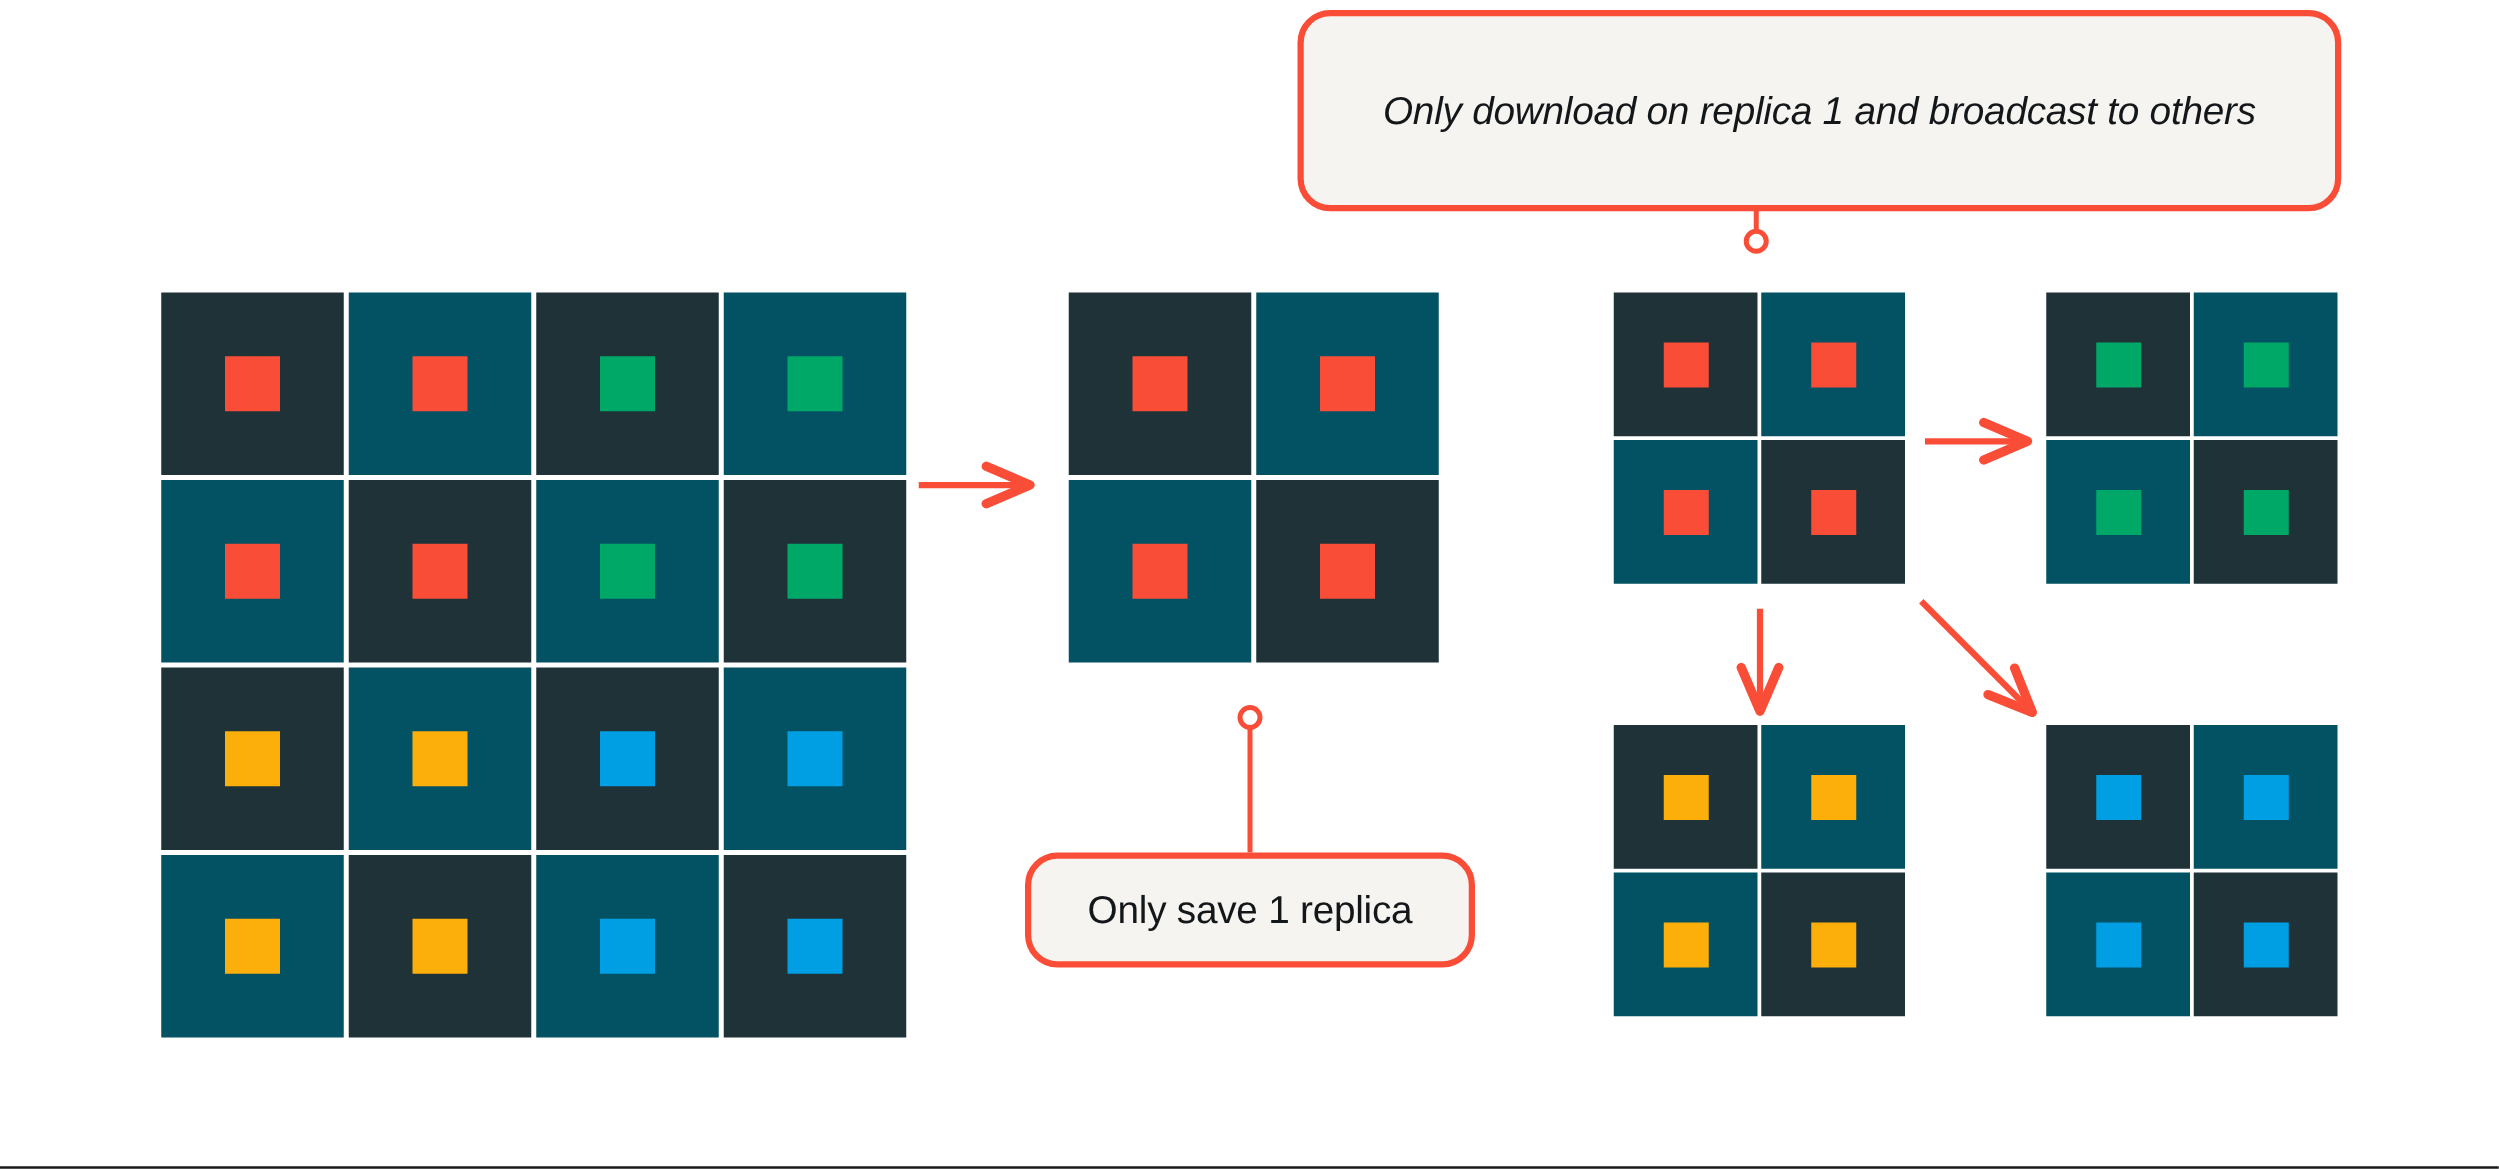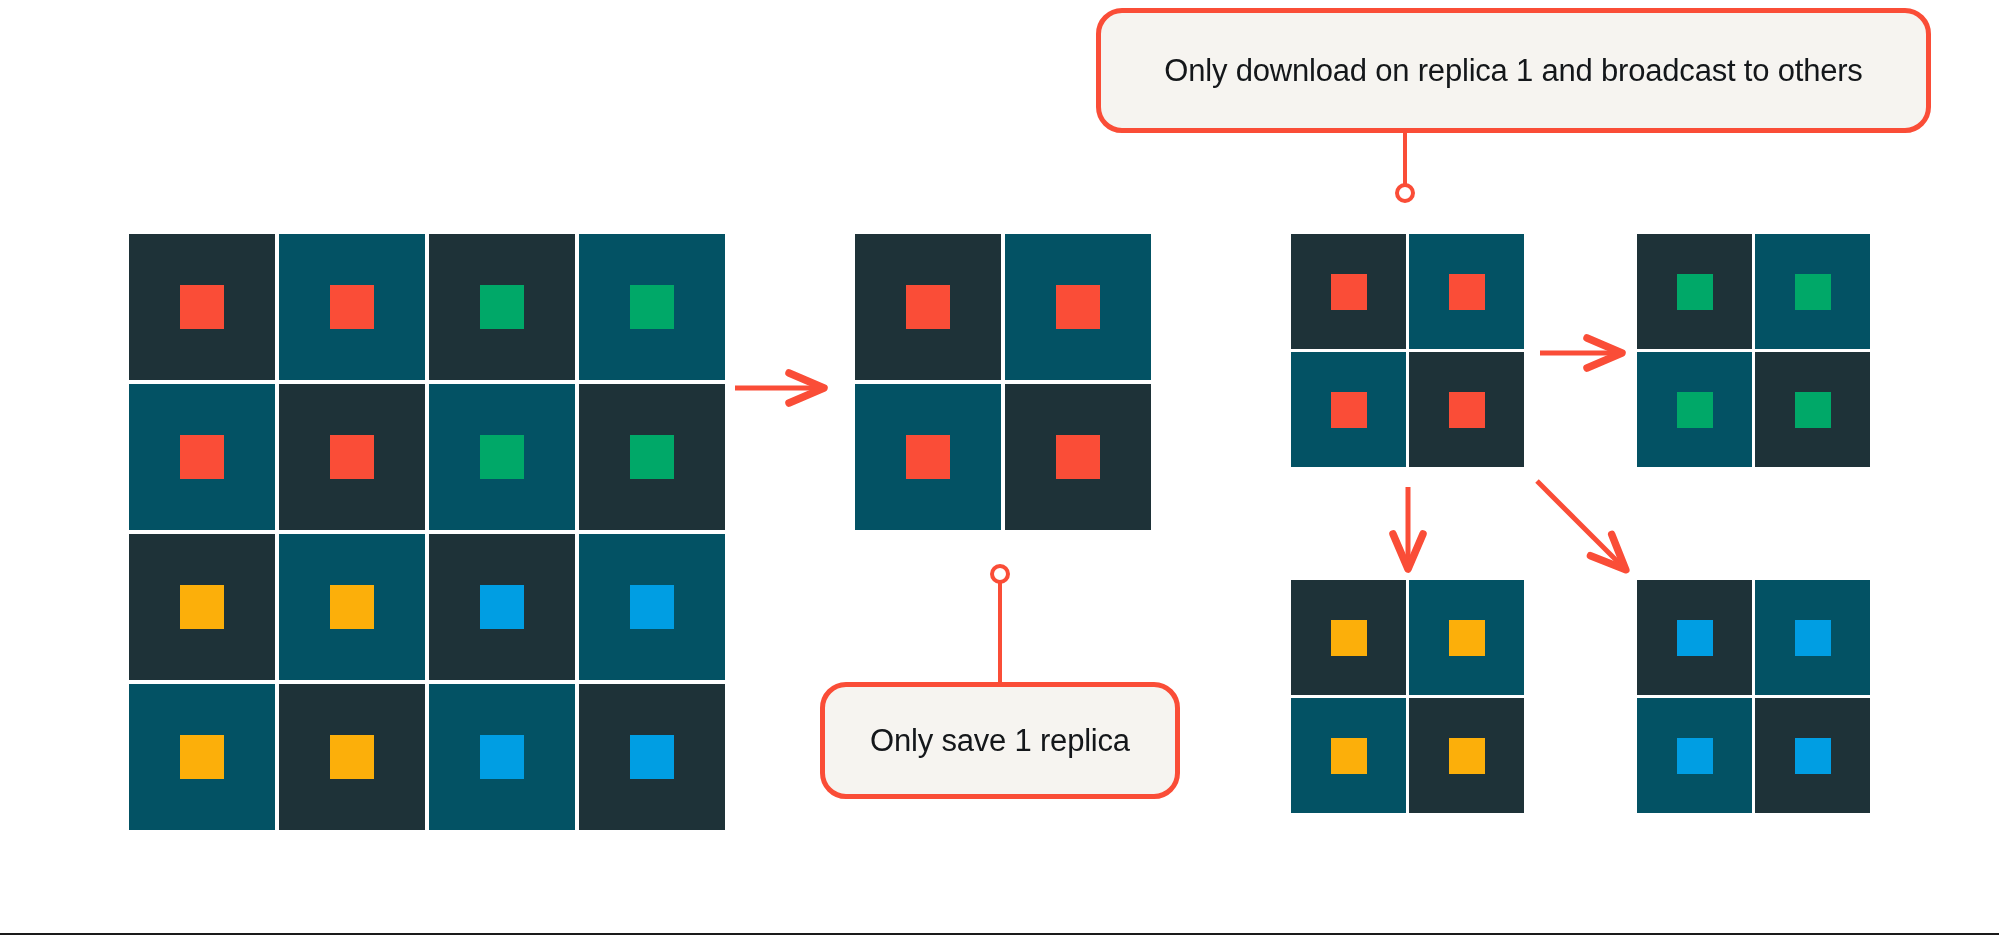--- a/index.html
+++ b/index.html
@@ -91,30 +91,31 @@
     display: flex;
     align-items: center;
     justify-content: center;
     color: #14171a;
     font-size: 31px;
     letter-spacing: -0.2px;
     white-space: nowrap;
     padding: 0 26px;
   }
   #callout-top {
-    left: 1096px;
+    left: 1038px;
     top: 8px;
     width: 835px;
-    height: 125px;
+    height: 161px;
+    font-style: italic;
   }
   #callout-bottom {
     left: 820px;
     top: 682px;
     width: 360px;
-    height: 117px;
+    height: 92px;
   }
 
   
   #slide-edge {
     position: absolute;
     left: 0;
     bottom: 0;
     width: 1999px;
     height: 2px;
     background: #1a1a1a;

